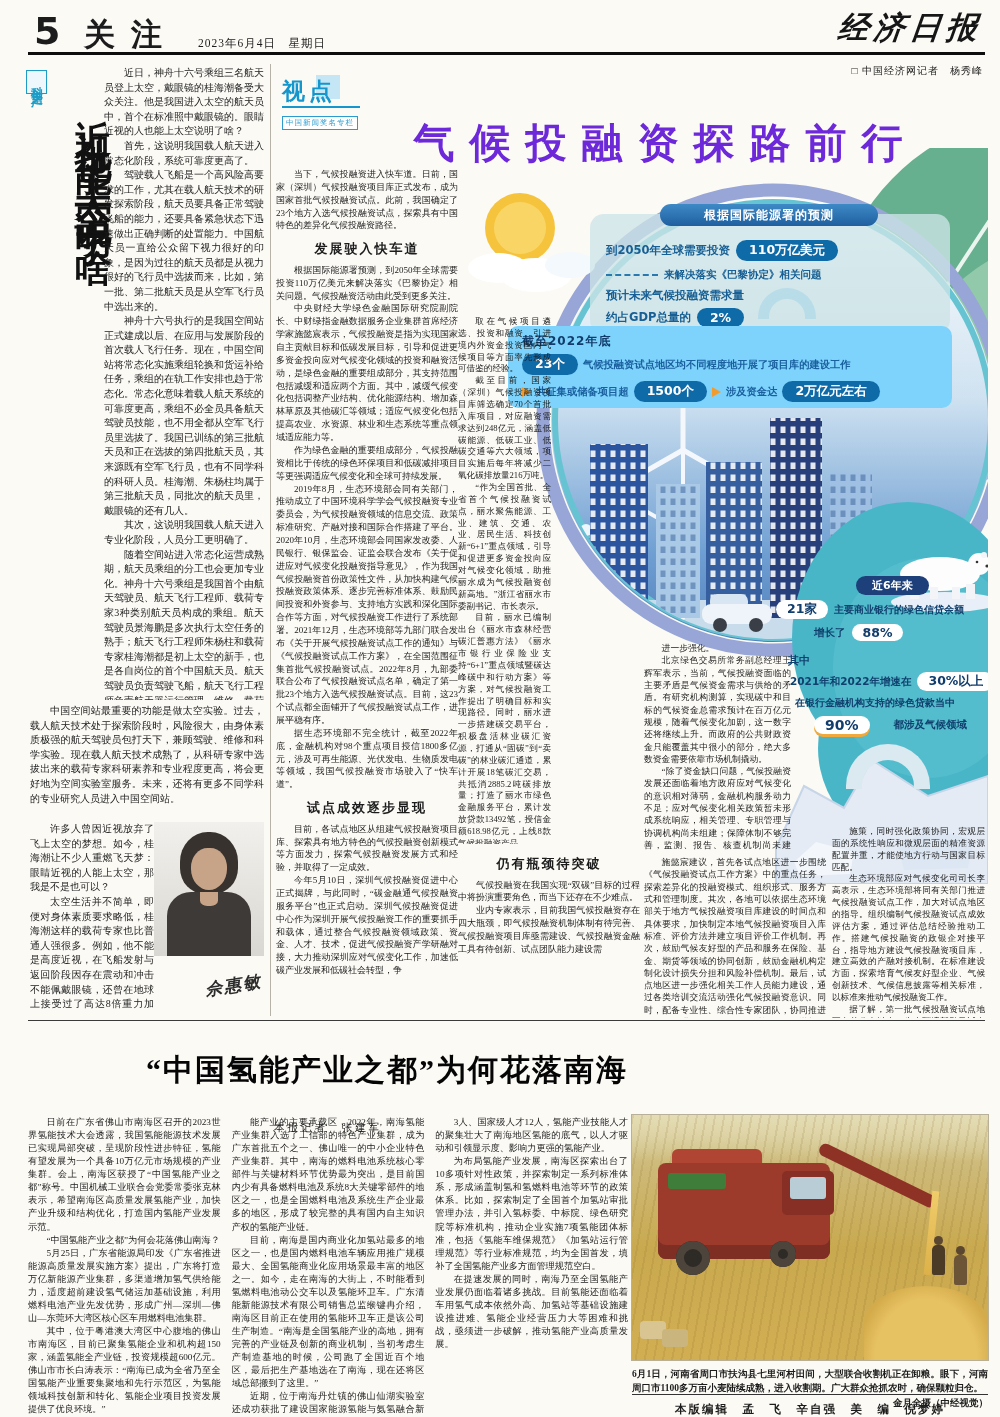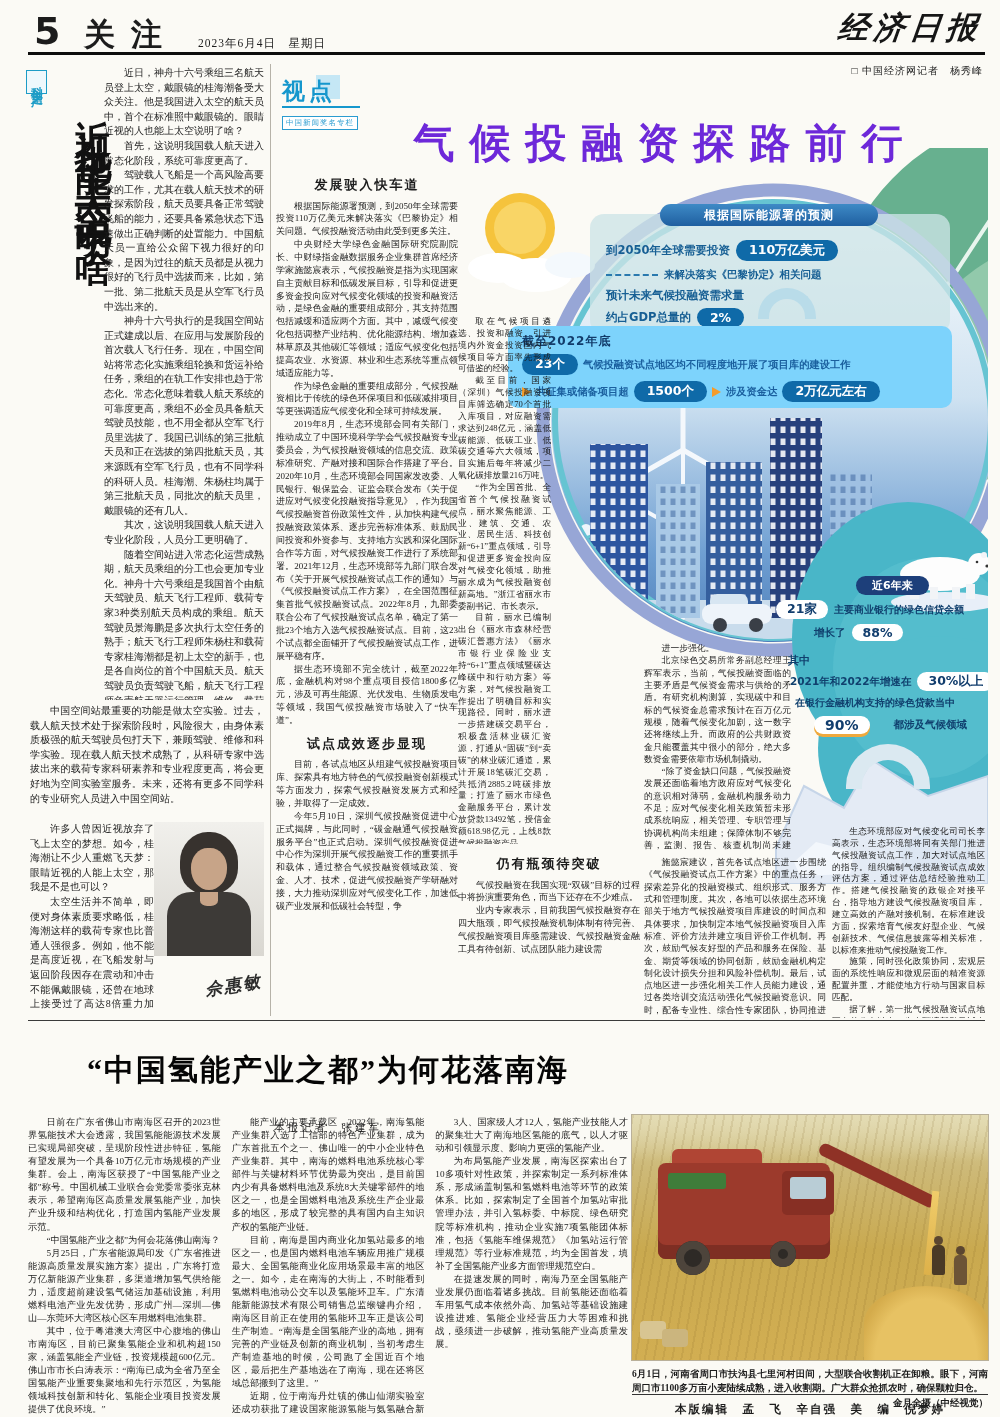--- a/index.html
+++ b/index.html
@@ -97,21 +97,21 @@
   .wpill{display:inline-block;background:#fff;color:#113d6d;font-weight:800;border-radius:999px;
          padding:1px 11px;font-size:12.5px;}
   .wpill.u{box-shadow:0 3px 0 #f0a93c;font-size:14px;}
   .gauge{position:absolute;border-bottom:none!important;border-top-left-radius:120px;border-top-right-radius:120px;z-index:2;}
   .gauge1{left:300px;top:140px;width:58px;height:31px;border:11px solid #b9dce9;}
   .gauge2{left:388px;top:596px;width:84px;height:45px;border:16px solid #dbe9f1;}
 
   
   .mid-rule{position:absolute;left:28px;top:1020px;width:957px;height:1px;background:#3a3a3a;}
   .hydrogen{position:absolute;left:28px;top:1030px;width:600px;height:386px;}
-  .hy-headline{text-align:center;font:900 30px/1.3 "Liberation Serif",serif;letter-spacing:2px;color:#050505;}
+  .hy-headline{text-align:right;font:900 30px/1.3 "Liberation Serif",serif;letter-spacing:2px;color:#050505;}
   .hy-byline{text-align:center;font-size:10.5px;margin-top:32px;letter-spacing:3px;}
   .hy-cols{position:absolute;left:0;top:86px;width:600px;height:300px;display:flex;gap:11px;}
   .hy-col{flex:1;overflow:hidden;font-size:9.2px;line-height:1.42;text-align:justify;}
 
   
   .photo-block{position:absolute;left:632px;top:1115px;width:356px;}
   .photo{position:relative;width:356px;height:245px;overflow:hidden;outline:1px solid #b9b09a;
          background:linear-gradient(180deg,#d9cf9f 0,#cdb977 22%,#c9a94f 55%,#d2ae52 100%);}
   .ph-haze{position:absolute;left:0;top:0;width:100%;height:46px;background:linear-gradient(180deg,#e4dcb4,rgba(228,220,180,0));}
   .ph-rows{position:absolute;inset:0;background:repeating-linear-gradient(100deg,rgba(120,90,30,.12) 0 2px,rgba(0,0,0,0) 2px 9px);}
@@ -185,20 +185,23 @@
     <div class="vp-byline" data-name="byline">□ 中国经济网记者　杨秀峰</div>
     <div class="vp-badge" data-name="viewpoint-badge">
       <span class="bsq" data-name="badge-square-decor"></span>
       <span class="bword" data-name="badge-label">视点</span>
       <div class="bbar" data-name="badge-underline"></div>
       <span class="bsub" data-name="badge-subtitle">中国新闻奖名专栏</span>
     </div>
     <h1 class="vp-headline" data-name="viewpoint-headline">气候投融资探路前行</h1>
 
     <div class="vp-col1" data-name="viewpoint-column-1">
+      <div class="plist" data-name="intro-paragraphs">
+          <p data-name="paragraph">当下，气候投融资进入快车道。日前，国家（深圳）气候投融资项目库正式发布，成为国家首批气候投融资试点。此前，我国确定了23个地方入选气候投融资试点，探索具有中国特色的差异化气候投融资路径。</p>
+        </div>
       <h3 class="vp-sub" data-name="subhead-1">发展驶入快车道</h3>
       <div class="plist" data-name="section-1-paragraphs">
           <p data-name="paragraph">根据国际能源署预测，到2050年全球需要投资110万亿美元来解决落实《巴黎协定》相关问题。气候投融资活动由此受到更多关注。</p>
           <p data-name="paragraph">中央财经大学绿色金融国际研究院副院长、中财绿指金融数据服务企业集群首席经济学家施懿宸表示，气候投融资是指为实现国家自主贡献目标和低碳发展目标，引导和促进更多资金投向应对气候变化领域的投资和融资活动，是绿色金融的重要组成部分，其支持范围包括减缓和适应两个方面。其中，减缓气候变化包括调整产业结构、优化能源结构、增加森林草原及其他碳汇等领域；适应气候变化包括提高农业、水资源、林业和生态系统等重点领域适应能力等。</p>
           <p data-name="paragraph">作为绿色金融的重要组成部分，气候投融资相比于传统的绿色环保项目和低碳减排项目等更强调适应气候变化和全球可持续发展。</p>
           <p data-name="paragraph">2019年8月，生态环境部会同有关部门，推动成立了中国环境科学学会气候投融资专业委员会，为气候投融资领域的信息交流、政策标准研究、产融对接和国际合作搭建了平台。2020年10月，生态环境部会同国家发改委、人民银行、银保监会、证监会联合发布《关于促进应对气候变化投融资指导意见》，作为我国气候投融资首份政策性文件，从加快构建气候投融资政策体系、逐步完善标准体系、鼓励民间投资和外资参与、支持地方实践和深化国际合作等方面，对气候投融资工作进行了系统部署。2021年12月，生态环境部等九部门联合发布《关于开展气候投融资试点工作的通知》与《气候投融资试点工作方案》，在全国范围征集首批气候投融资试点。2022年8月，九部委联合公布了气候投融资试点名单，确定了第一批23个地方入选气候投融资试点。目前，这23个试点都全面铺开了气候投融资试点工作，进展平稳有序。</p>
           <p data-name="paragraph">据生态环境部不完全统计，截至2022年底，金融机构对98个重点项目授信1800多亿元，涉及可再生能源、光伏发电、生物质发电等领域，我国气候投融资市场驶入了“快车道”。</p>
         </div>
       <h3 class="vp-sub" data-name="subhead-2">试点成效逐步显现</h3>
       <div class="plist" data-name="section-2-paragraphs">
@@ -388,22 +391,22 @@
     </div>
     <div class="vp-col3a plist" data-name="viewpoint-column-3-top">
         <p data-name="paragraph">进一步强化。</p>
         <p data-name="paragraph">北京绿色交易所常务副总经理王辉军表示，当前，气候投融资面临的主要矛盾是气候资金需求与供给的矛盾。有研究机构测算，实现碳中和目标的气候资金总需求预计在百万亿元规模，随着气候变化加剧，这一数字还将继续上升。而政府的公共财政资金只能覆盖其中很小的部分，绝大多数资金需要依靠市场机制撬动。</p>
         <p data-name="paragraph">“除了资金缺口问题，气候投融资发展还面临着地方政府应对气候变化的意识相对薄弱，金融机构服务动力不足；应对气候变化相关政策暂未形成系统响应，相关管理、专职管理与协调机构尚未组建；保障体制不够完善，监测、报告、核查机制尚未建立；专业队伍和人才储备不足等问题。”王辉军说。</p>
       </div>
     <div class="vp-col3b plist" data-name="viewpoint-column-3-bottom">
         <p data-name="paragraph">施懿宸建议，首先各试点地区进一步围绕《气候投融资试点工作方案》中的重点任务，探索差异化的投融资模式、组织形式、服务方式和管理制度。其次，各地可以依据生态环境部关于地方气候投融资项目库建设的时间点和具体要求，加快制定本地气候投融资项目入库标准、评价方法并建立项目评价工作机制。再次，鼓励气候友好型的产品和服务在保险、基金、期货等领域的协同创新，鼓励金融机构定制化设计损失分担和风险补偿机制。最后，试点地区进一步强化相关工作人员能力建设，通过各类培训交流活动强化气候投融资意识。同时，配备专业性、综合性专家团队，协同推进各项工作进程，强化气候投融资项目的谋划、管理能力。</p>
       </div>
     <div class="vp-col4 plist" data-name="viewpoint-column-4">
+        <p data-name="paragraph">施策，同时强化政策协同，宏观层面的系统性响应和微观层面的精准资源配置并重，才能使地方行动与国家目标匹配。</p>
         <p data-name="paragraph">生态环境部应对气候变化司司长李高表示，生态环境部将同有关部门推进气候投融资试点工作，加大对试点地区的指导。组织编制气候投融资试点成效评估方案，通过评估总结经验推动工作。搭建气候投融资的政银企对接平台，指导地方建设气候投融资项目库，建立高效的产融对接机制。在标准建设方面，探索培育气候友好型企业、气候创新技术、气候信息披露等相关标准，以标准来推动气候投融资工作。</p>
-        <p data-name="paragraph">施策，同时强化政策协同，宏观层面的系统性响应和微观层面的精准资源配置并重，才能使地方行动与国家目标匹配。</p>
         <p data-name="paragraph">据了解，第一批气候投融资试点地区名单公布以来，生态环境部引导试点地区搭建“政银企”信息对接平台，指导地方加强相关项目储备，支持地方气候投融资项目库建设，鼓励试点地区联手开拓气候投融资国际合作。</p>
       </div>
   </section>
 
   <div class="mid-rule" data-name="section-divider-rule"></div>
 
   <section class="hydrogen" data-name="hydrogen-article">
     <h1 class="hy-headline" data-name="hydrogen-headline">“中国氢能产业之都”为何花落南海</h1>
     <div class="hy-byline" data-name="hydrogen-byline">本报记者　张建军</div>
     <div class="hy-cols">

